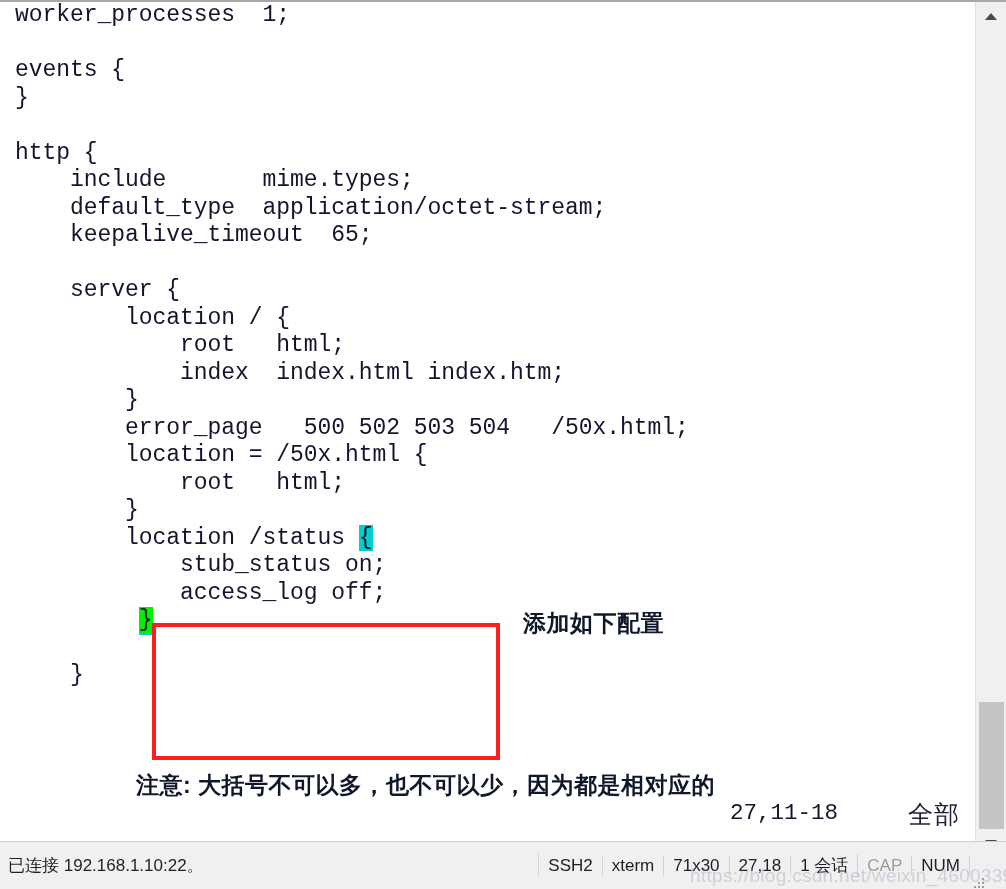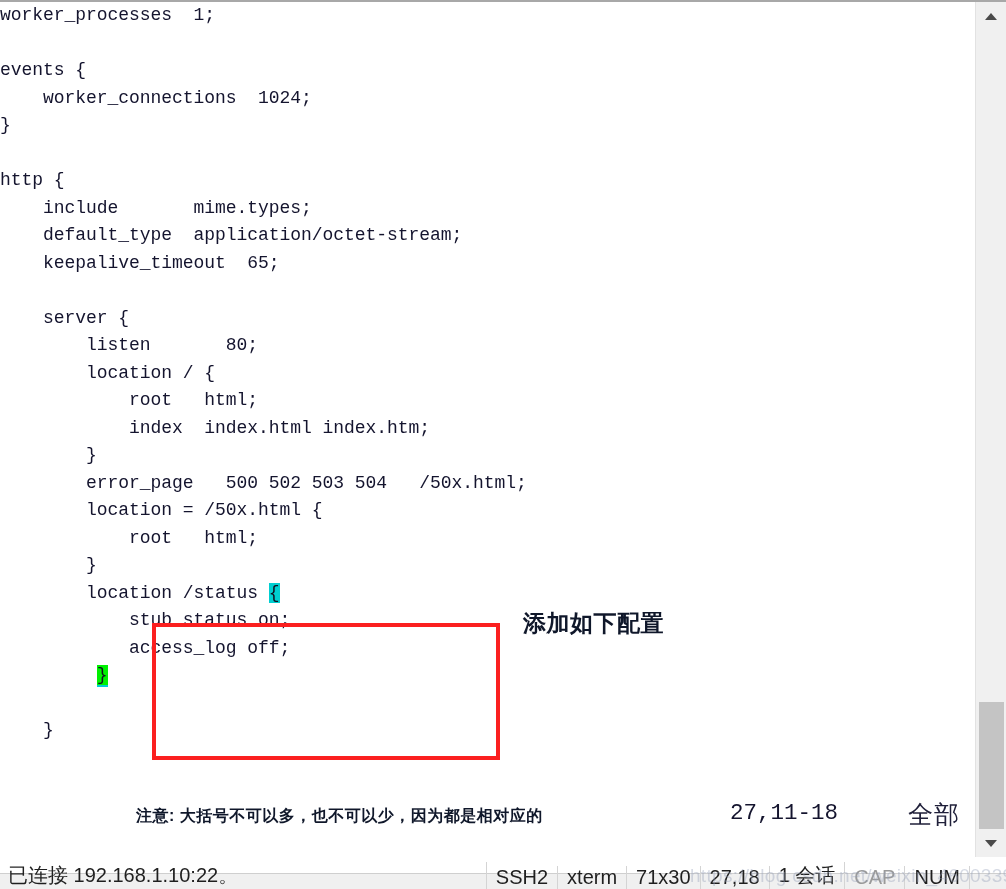--- a/index.html
+++ b/index.html
@@ -34,25 +34,25 @@
   .term-lines {
     position: absolute;
     left: 0;
     top: 0px;
     width: 975px;
   }
   .term-line {
     height: 27.5px;
     line-height: 27.5px;
     font-family: "Liberation Mono", "DejaVu Sans Mono", monospace;
-    font-size: 18px;
+    font-size: 23px;
     letter-spacing: -0.05px;
     color: #14142e;
     white-space: pre;
-    padding-left: 0;
+    padding-left: 15px;
   }
   .term-line.blank { color: transparent; }
 
   
   .hl-cyan {
     background: #00cfd1;
     color: #101020;
   }
   .hl-green {
     background: #00f000;
@@ -107,22 +107,22 @@
     white-space: nowrap;
   }
   #annot-top {
     left: 523px;
     top: 606px;
     font-size: 23px;
     letter-spacing: 0.5px;
   }
   #annot-bottom {
     left: 136px;
-    top: 804px;
-    font-size: 16px;
+    top: 768px;
+    font-size: 23px;
     letter-spacing: 0.5px;
   }
 
   
   #scrollbar {
     position: absolute;
     right: 0;
     top: 0;
     width: 31px;
     height: 855px;
@@ -157,28 +157,28 @@
     height: 128px;
     background: #c4c4c4;
   }
 
   
   #statusbar {
     position: absolute;
     left: 0;
     bottom: 0;
     width: 1006px;
-    height: 16px;
+    height: 48px;
     background: #f0f0f0;
     border-top: 1px solid #cfcfcf;
     box-sizing: border-box;
     display: flex;
-    align-items: flex-end;
+    align-items: center;
     font-family: "Liberation Sans", "DejaVu Sans", sans-serif;
-    font-size: 20px;
+    font-size: 17px;
     color: #1f1f1f;
   }
   .sb-cell {
     display: flex;
     align-items: center;
     padding: 0 9px;
     border-right: 1px solid #d4d4d4;
     white-space: nowrap;
   }
   #sb-conn {
@@ -214,30 +214,28 @@
 <body>
 
 <div id="app">
 
   <div id="terminal">
     <div class="term-lines">
 
       <div class="term-line">worker_processes  1;</div>
       <div class="term-line blank"></div>
       <div class="term-line">events {</div>
-      <div class="term-line">    worker_connections  1024;</div>
       <div class="term-line">}</div>
       <div class="term-line blank"></div>
       <div class="term-line">http {</div>
       <div class="term-line">    include       mime.types;</div>
       <div class="term-line">    default_type  application/octet-stream;</div>
       <div class="term-line">    keepalive_timeout  65;</div>
       <div class="term-line blank"></div>
       <div class="term-line">    server {</div>
-      <div class="term-line">        listen       80;</div>
       <div class="term-line">        location / {</div>
       <div class="term-line">            root   html;</div>
       <div class="term-line">            index  index.html index.htm;</div>
       <div class="term-line">        }</div>
       <div class="term-line">        error_page   500 502 503 504   /50x.html;</div>
       <div class="term-line">        location = /50x.html {</div>
       <div class="term-line">            root   html;</div>
       <div class="term-line">        }</div>
 
       <div class="term-line"><span>        location /status </span><span class="hl-cyan">{</span></div>

